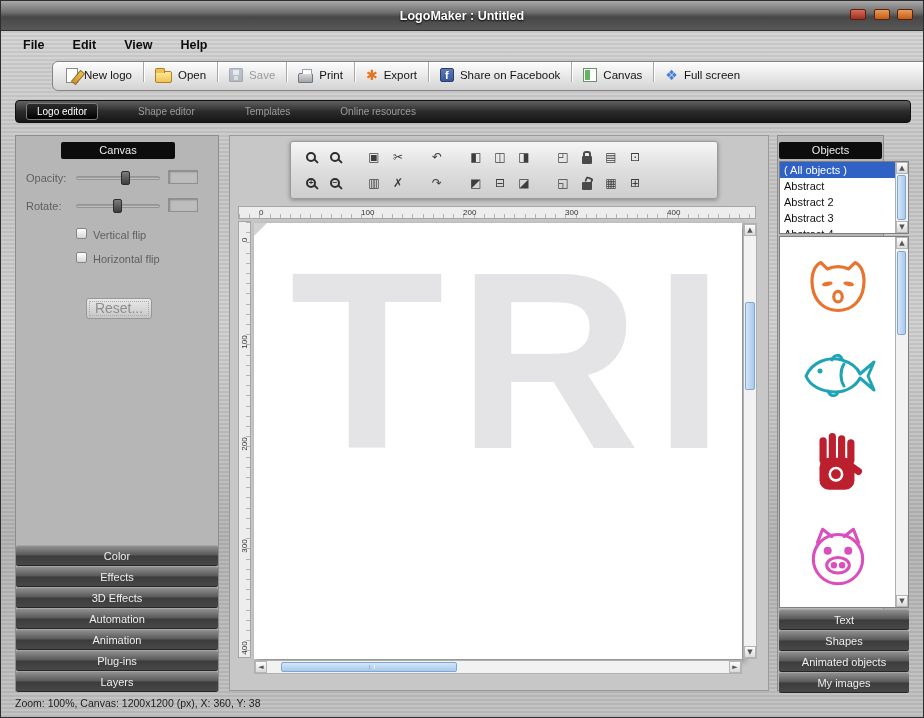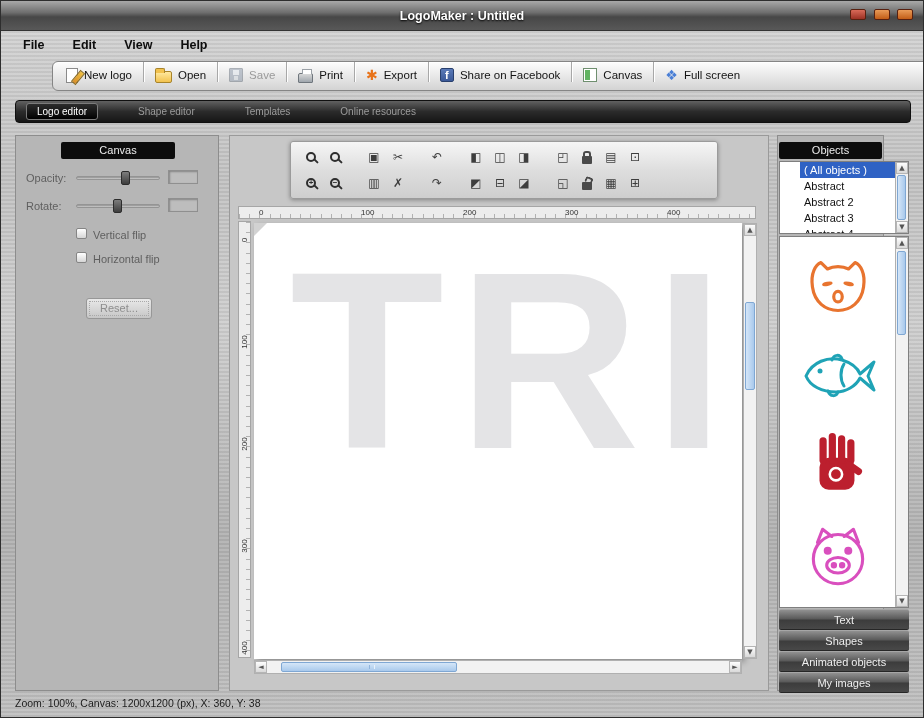--- a/index.html
+++ b/index.html
@@ -65,21 +65,21 @@
   
   .left-panel{position:absolute;left:14px;top:134px;width:204px;height:556px;background:#b6b6b6;border:1px solid #8d8d8d;}
   .slider-label{position:absolute;font-size:11px;color:#5f5f5f;}
   .slider-track{position:absolute;width:84px;height:4px;background:linear-gradient(180deg,#8e8e8e,#cdcdcd);border:1px solid #949494;border-radius:2px;}
   .slider-thumb{position:absolute;top:-6px;width:9px;height:14px;background:linear-gradient(180deg,#7d7d7d,#3d3d3d);border:1px solid #2c2c2c;border-radius:2px;}
   .value-box{position:absolute;width:30px;height:14px;background:#bdbdbd;border:1px solid #8f8f8f;box-shadow:inset 1px 1px 2px rgba(0,0,0,.3);}
   .checkbox{position:absolute;width:11px;height:11px;background:linear-gradient(180deg,#fff,#d6d6d6);border:1px solid #858585;border-radius:2px;}
   .check-label{position:absolute;font-size:11px;color:#5f5f5f;}
   .reset-btn{position:absolute;left:70px;top:162px;width:66px;height:21px;
     background:linear-gradient(180deg,#e9e9e9,#c6c6c6);border:1px solid #979797;border-radius:3px;
-    color:#8e8e8e;font-size:11px;text-align:center;line-height:19px;outline:1px dotted #a9a9a9;outline-offset:-4px;}
+    color:#8e8e8e;font-size:14px;text-align:center;line-height:19px;outline:1px dotted #a9a9a9;outline-offset:-4px;}
   .accordion{position:absolute;left:0;top:409px;width:100%;}
   
   .editor{position:absolute;left:228px;top:134px;width:540px;height:556px;background:#c7c7c7;border:1px solid #9a9a9a;}
   .ed-toolbar{position:absolute;left:60px;top:5px;width:428px;height:58px;
     background:linear-gradient(180deg,#f6f6f6,#dedede 50%,#cecece);
     border:1px solid #9b9b9b;border-radius:3px;box-shadow:0 1px 4px rgba(0,0,0,.35);
     display:flex;flex-direction:column;justify-content:space-evenly;padding:2px 8px;}
   .ed-row{display:flex;align-items:center;height:25px;}
   .ed-btn{width:24px;height:22px;display:flex;align-items:center;justify-content:center;cursor:default;}
   .ed-btn .g{font-family:"DejaVu Sans",sans-serif;font-size:12px;color:#3d3d3d;line-height:1;}
@@ -113,21 +113,21 @@
   .sc-arrow.up{left:0;top:0;right:0;height:12px;}
   .sc-arrow.down{left:0;bottom:0;right:0;height:12px;}
   .sc-arrow.lft{left:0;top:0;bottom:0;width:12px;}
   .sc-arrow.rgt{right:0;top:0;bottom:0;width:12px;}
   .thumb{position:absolute;background:linear-gradient(90deg,#d5e6f8,#a9c9ec);border:1px solid #7fa7d3;border-radius:2px;}
   .thumb.h{background:linear-gradient(180deg,#d5e6f8,#a9c9ec);}
   .thumb.h::after{content:"";position:absolute;left:50%;top:2px;bottom:2px;width:4px;border-left:1px solid #8fb4dd;border-right:1px solid #e8f2fc;}
   
   .right-panel{position:absolute;left:776px;top:134px;width:107px;height:556px;background:#b6b6b6;border:1px solid #8d8d8d;}
   .listbox{position:absolute;left:1px;top:25px;width:130px;height:73px;background:#fff;border:1px solid #7f7f7f;overflow:hidden;font-size:11px;}
-  .lb-row{height:16px;line-height:16px;padding-left:4px;color:#111;padding-right:13px;white-space:nowrap;cursor:default;margin-left:20px;}
+  .lb-row{height:16px;line-height:16px;padding-left:4px;color:#111;padding-right:13px;white-space:nowrap;cursor:default;}
   .lb-row.selected{background:#2f62c4;color:#fff;}
   .lb-scroll{position:absolute;right:0;top:0;bottom:0;width:13px;background:#f2f2f2;border-left:1px solid #b0b0b0;}
   .clipart{position:absolute;left:1px;top:100px;width:130px;height:372px;background:#fff;border:1px solid #7f7f7f;}
   .clip-list{position:absolute;left:0;top:0;right:13px;bottom:0;display:flex;flex-direction:column;align-items:center;padding-top:12px;gap:16px;overflow:hidden;}
   .clip-item{width:86px;height:74px;display:flex;align-items:center;justify-content:center;cursor:default;}
   .right-tabs{position:absolute;left:1px;top:473px;width:130px;}
   
   .statusbar{position:absolute;left:0;top:690px;width:100%;height:28px;}
   .status-text{position:absolute;left:14px;top:6px;font-size:10.5px;color:#1c1c1c;}
 </style>
@@ -216,20 +216,29 @@
     </div>
     <div class="value-box" style="left:152px;top:62px;"></div>
 
     <span class="checkbox" style="left:60px;top:92px;"></span>
     <span class="check-label" style="left:77px;top:93px;">Vertical flip</span>
     <span class="checkbox" style="left:60px;top:116px;"></span>
     <span class="check-label" style="left:77px;top:117px;">Horizontal flip</span>
 
     <div class="reset-btn">Reset...</div>
 
+    <div class="accordion">
+      <div class="bar">Color</div>
+      <div class="bar">Effects</div>
+      <div class="bar">3D Effects</div>
+      <div class="bar">Automation</div>
+      <div class="bar">Animation</div>
+      <div class="bar">Plug-ins</div>
+      <div class="bar">Layers</div>
+    </div>
   </div>
 
   <div class="editor">
 
     <div class="ed-toolbar">
       <div class="ed-row">
         <span class="ed-btn">
             <span class="mag"></span>
           </span>
         <span class="ed-btn">

